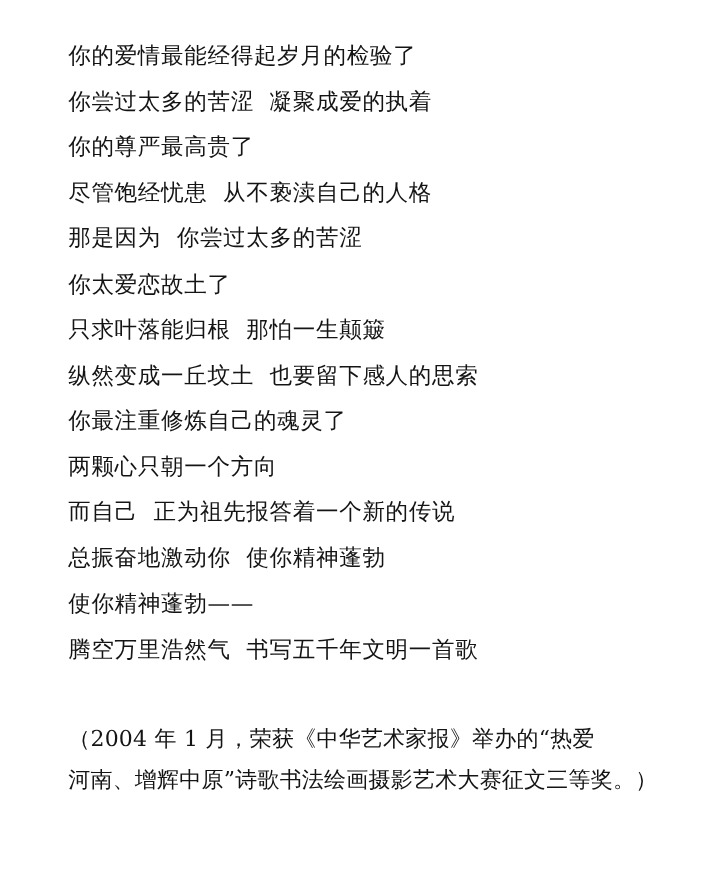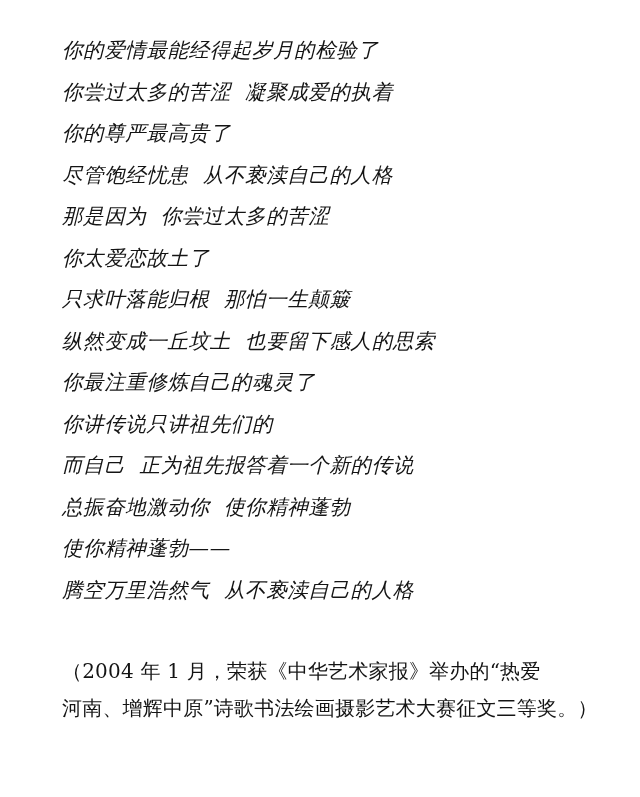--- a/index.html
+++ b/index.html
@@ -23,21 +23,20 @@
   }
   .poem {
     display: block;
   }
   .poem-line {
     font-size: 20.5px;
     line-height: 41.5px;
     letter-spacing: 0.6px;
     white-space: pre;
     color: #141414;
-    font-style: italic;
   }
   .note {
     margin-top: 42px;
     font-size: 20px;
     line-height: 37px;
     letter-spacing: 0.2px;
     color: #141414;
     text-align: justify;
   }
   .note-line {
@@ -56,25 +55,25 @@
   <div class="poem">
     <div class="poem-line">你的爱情最能经得起岁月的检验了</div>
     <div class="poem-line">你尝过太多的苦涩  凝聚成爱的执着</div>
     <div class="poem-line">你的尊严最高贵了</div>
     <div class="poem-line">尽管饱经忧患  从不亵渎自己的人格</div>
     <div class="poem-line">那是因为  你尝过太多的苦涩</div>
     <div class="poem-line">你太爱恋故土了</div>
     <div class="poem-line">只求叶落能归根  那怕一生颠簸</div>
     <div class="poem-line">纵然变成一丘坟土  也要留下感人的思索</div>
     <div class="poem-line">你最注重修炼自己的魂灵了</div>
-    <div class="poem-line">你讲传说只讲祖先们的</div>
+    <div class="poem-line">两颗心只朝一个方向</div>
     <div class="poem-line">而自己  正为祖先报答着一个新的传说</div>
     <div class="poem-line">总振奋地激动你  使你精神蓬勃</div>
     <div class="poem-line">使你精神蓬勃——</div>
-    <div class="poem-line">腾空万里浩然气  从不亵渎自己的人格</div>
+    <div class="poem-line">腾空万里浩然气  书写五千年文明一首歌</div>
   </div>
 
   <div class="note">
     <span class="note-line indent">（2004 年 1 月，荣获《中华艺术家报》举办的“热爱</span>
     <span class="note-line">河南、增辉中原”诗歌书法绘画摄影艺术大赛征文三等奖。）</span>
   </div>
 
 </div>
 
 </body></html>

